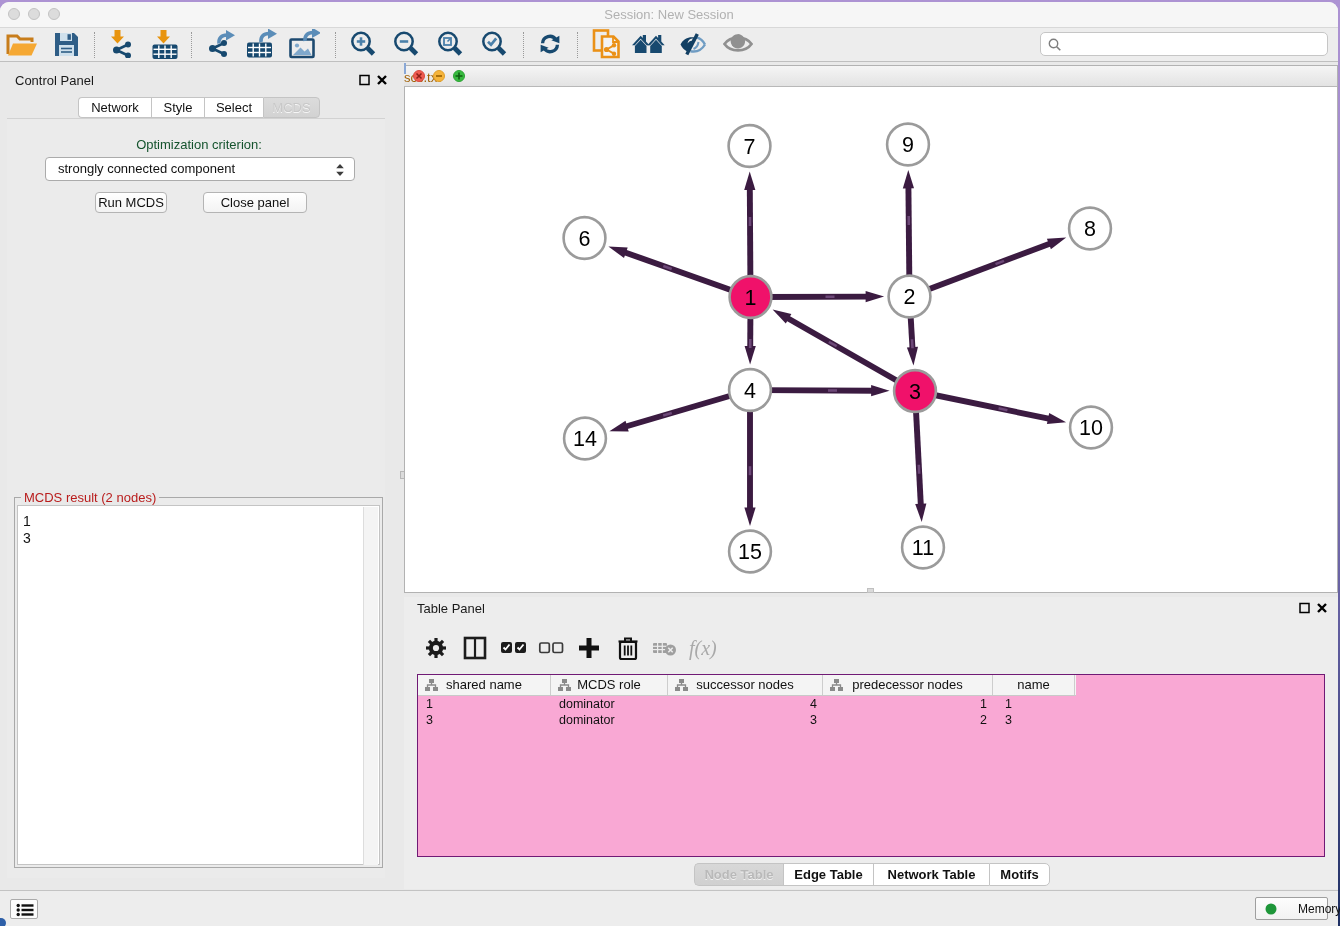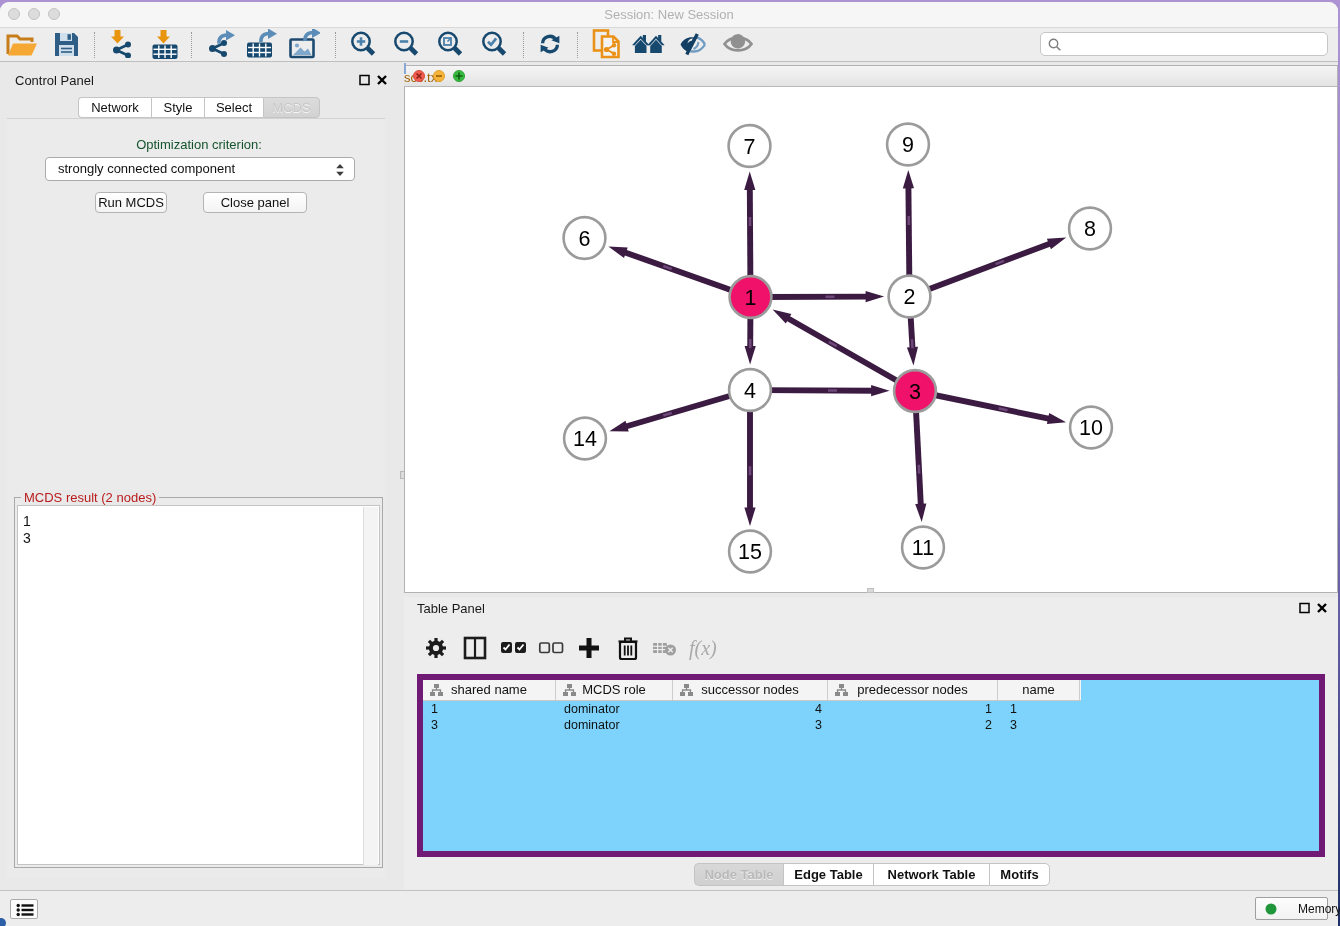--- a/index.html
+++ b/index.html
@@ -35,21 +35,21 @@
 
 .nwin{position:absolute;left:404px;top:65px;width:934px;height:528px;border:1px solid #b2b2b2;background:#fff}
 .ntitle{position:absolute;left:404px;top:66px;width:933px;height:21px;background:linear-gradient(#f5f5f5,#e3e3e3);border-bottom:1px solid #b8b8b8}
 .ntext{position:absolute;top:70px;left:404px;width:934px;font-size:13px;color:#a16207}
 .tl2{position:absolute;top:70px;width:12px;height:12px;border-radius:50%}
 .bhandle{position:absolute;left:867px;top:588px;width:7px;height:5px;background:#dadada;border:1px solid #c0c0c0}
 
 .tpanel{position:absolute;left:404px;top:597px;width:934px;height:292px;background:#ededed}
 .tp-title{position:absolute;left:417px;top:601px;font-size:13px;color:#1a1a1a}
 .tticon{position:absolute;top:634px;width:28px;height:28px}
-.ttable{position:absolute;left:417px;top:674px;width:908px;height:183px;background:#7dd3fc;border:6px solid #701a75}
+.ttable{position:absolute;left:417px;top:674px;width:908px;height:183px;background:#f9a8d4;border:1px solid #701a75}
 .thead{position:absolute;left:0;top:0;height:21px;background:#f4f4f4;border-bottom:1px solid #c9c9c9;font-size:13px;color:#111}
 .tcell{position:absolute;top:0;height:20px;border-right:1px solid #cdcdcd;text-align:center;line-height:20px}
 .trow{position:absolute;font-size:12.5px;color:#111;height:16px;line-height:16px}
 .btabs{position:absolute;top:863px;height:23px;display:flex;font-size:13px;font-weight:bold}
 .btab{background:#fff;border:1px solid #c4c4c4;border-right:none;line-height:21px;color:#111;text-align:center}
 .btab.first{border-radius:5px 0 0 5px}
 .btab.last{border-radius:0 5px 5px 0;border-right:1px solid #c4c4c4}
 .btab.sel{background:linear-gradient(#d8d8d8,#d0d0d0);color:#b9b9b9;text-shadow:0 1px 0 #f2f2f2}
 
 .statusbar{position:absolute;left:0;top:890px;width:1338px;height:36px;background:#ededed;border-top:1px solid #c3c3c3}

